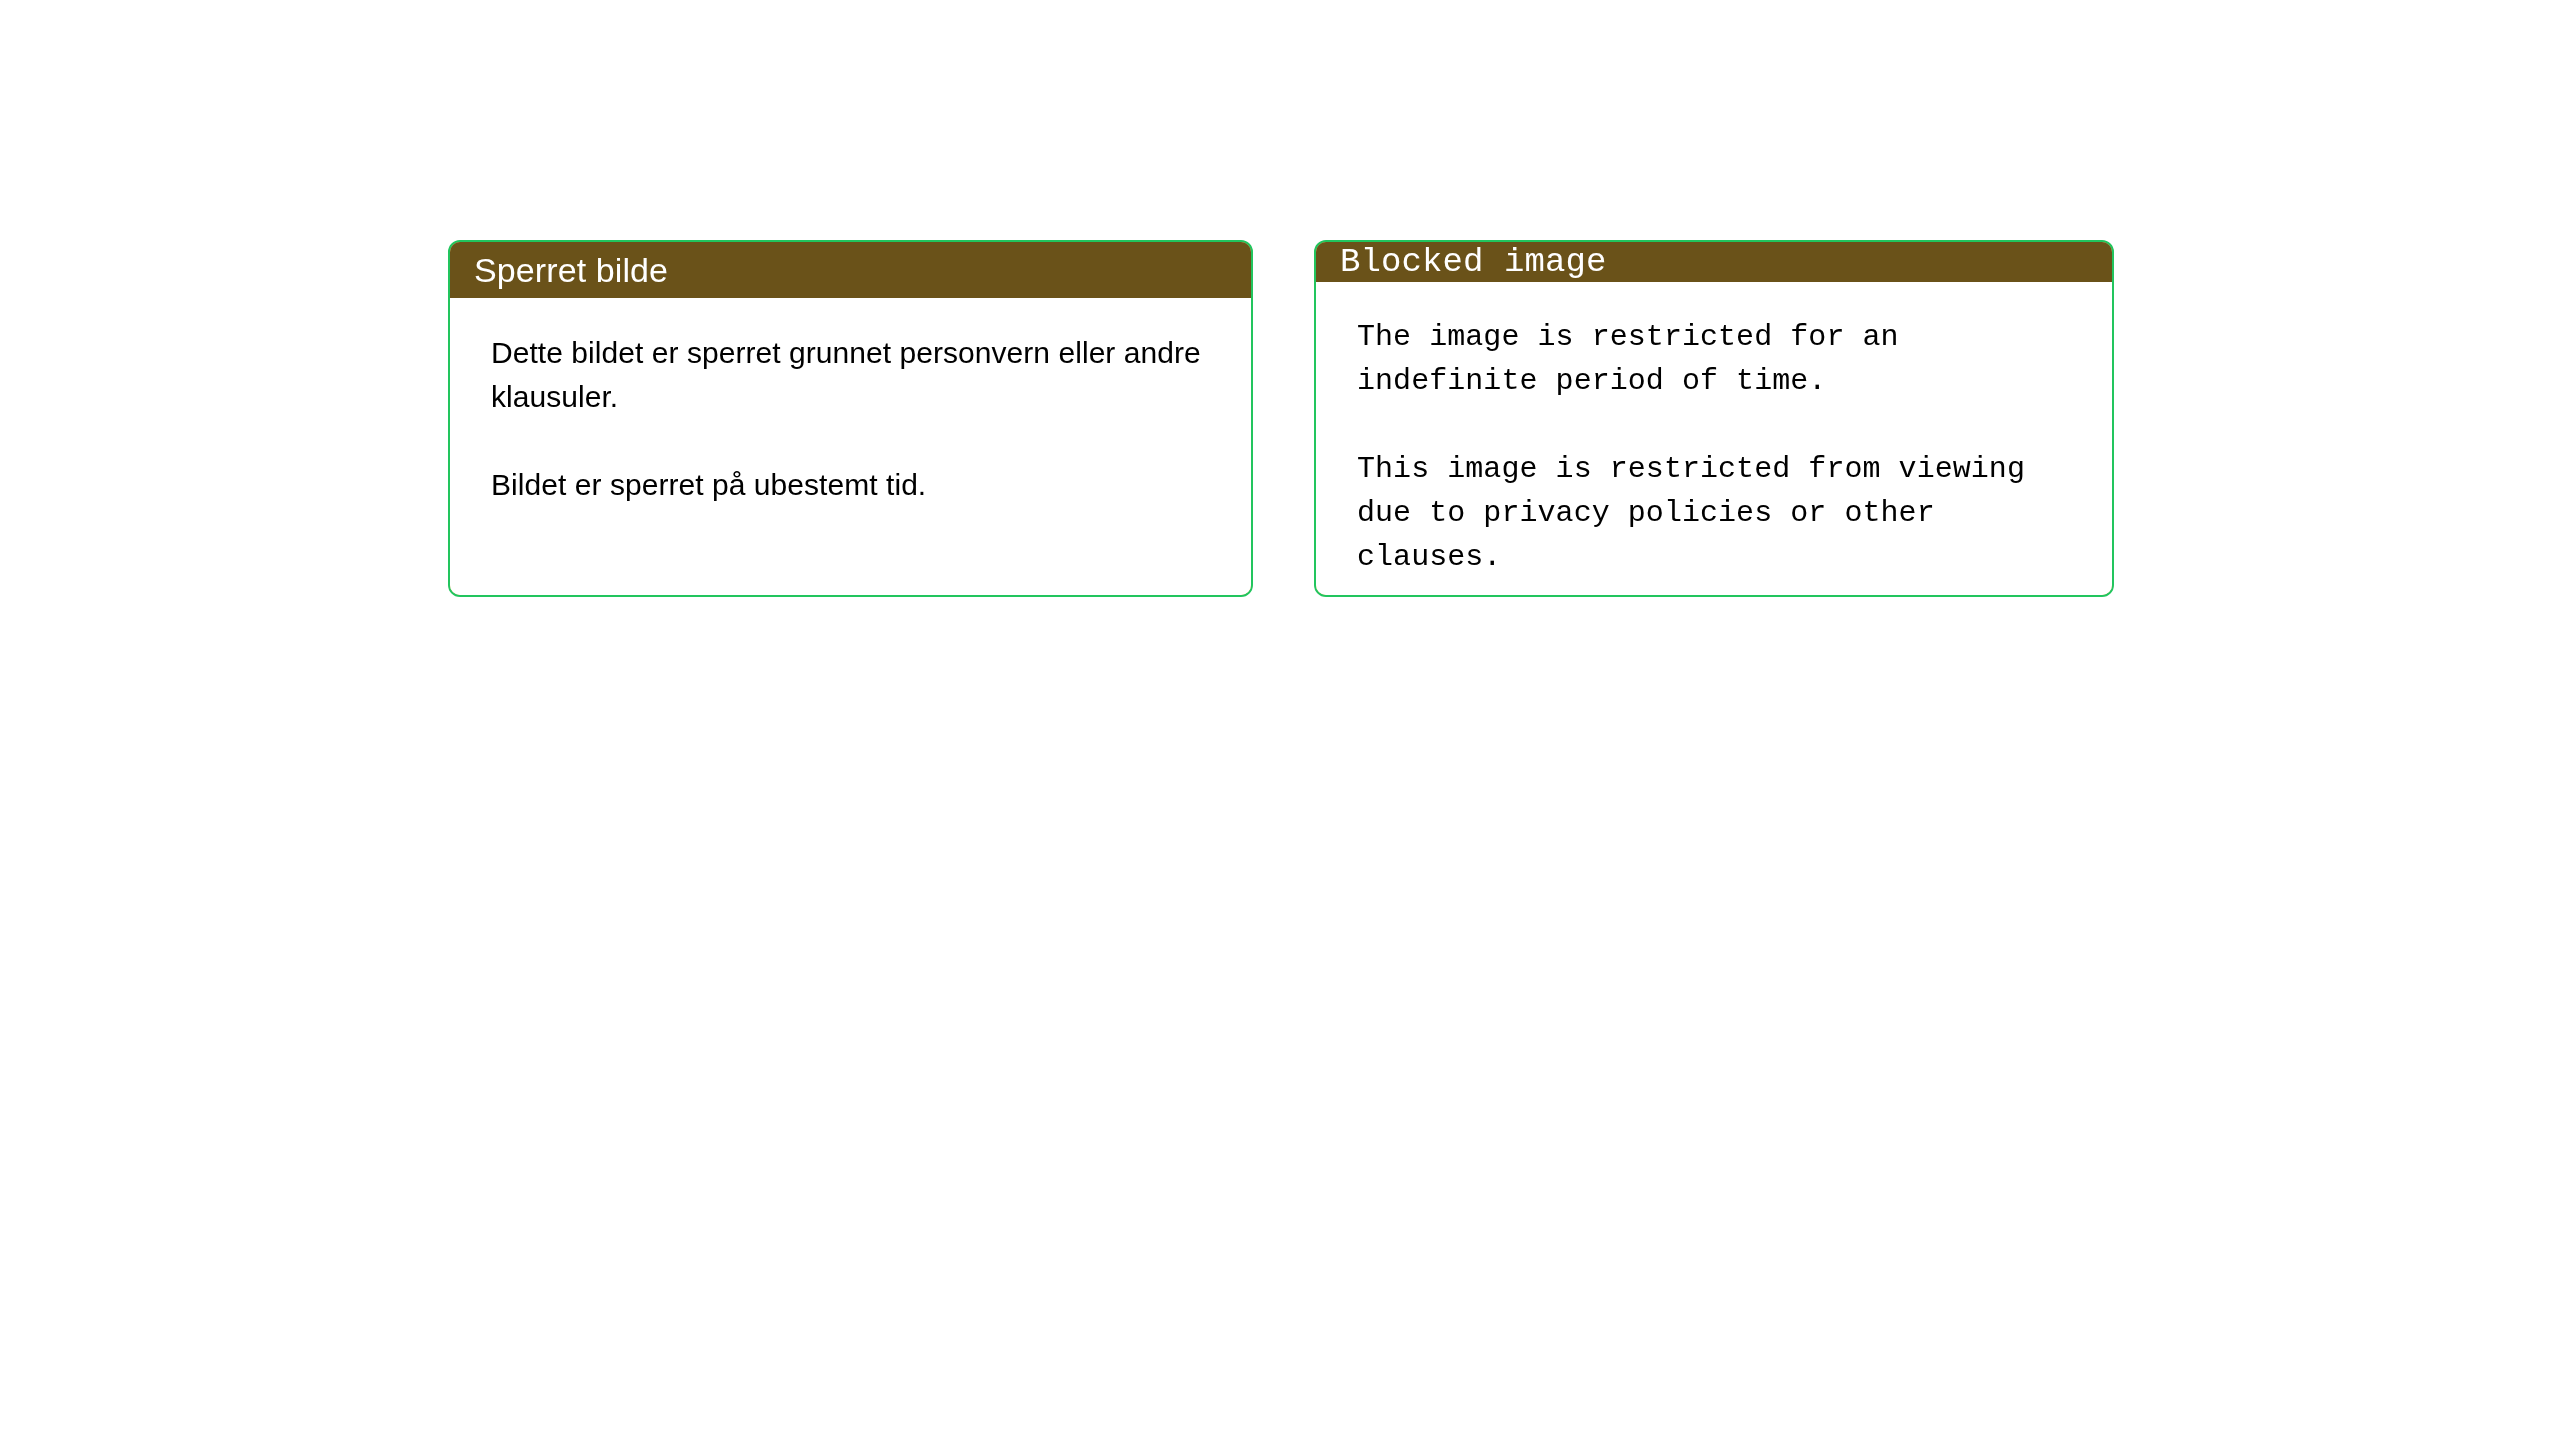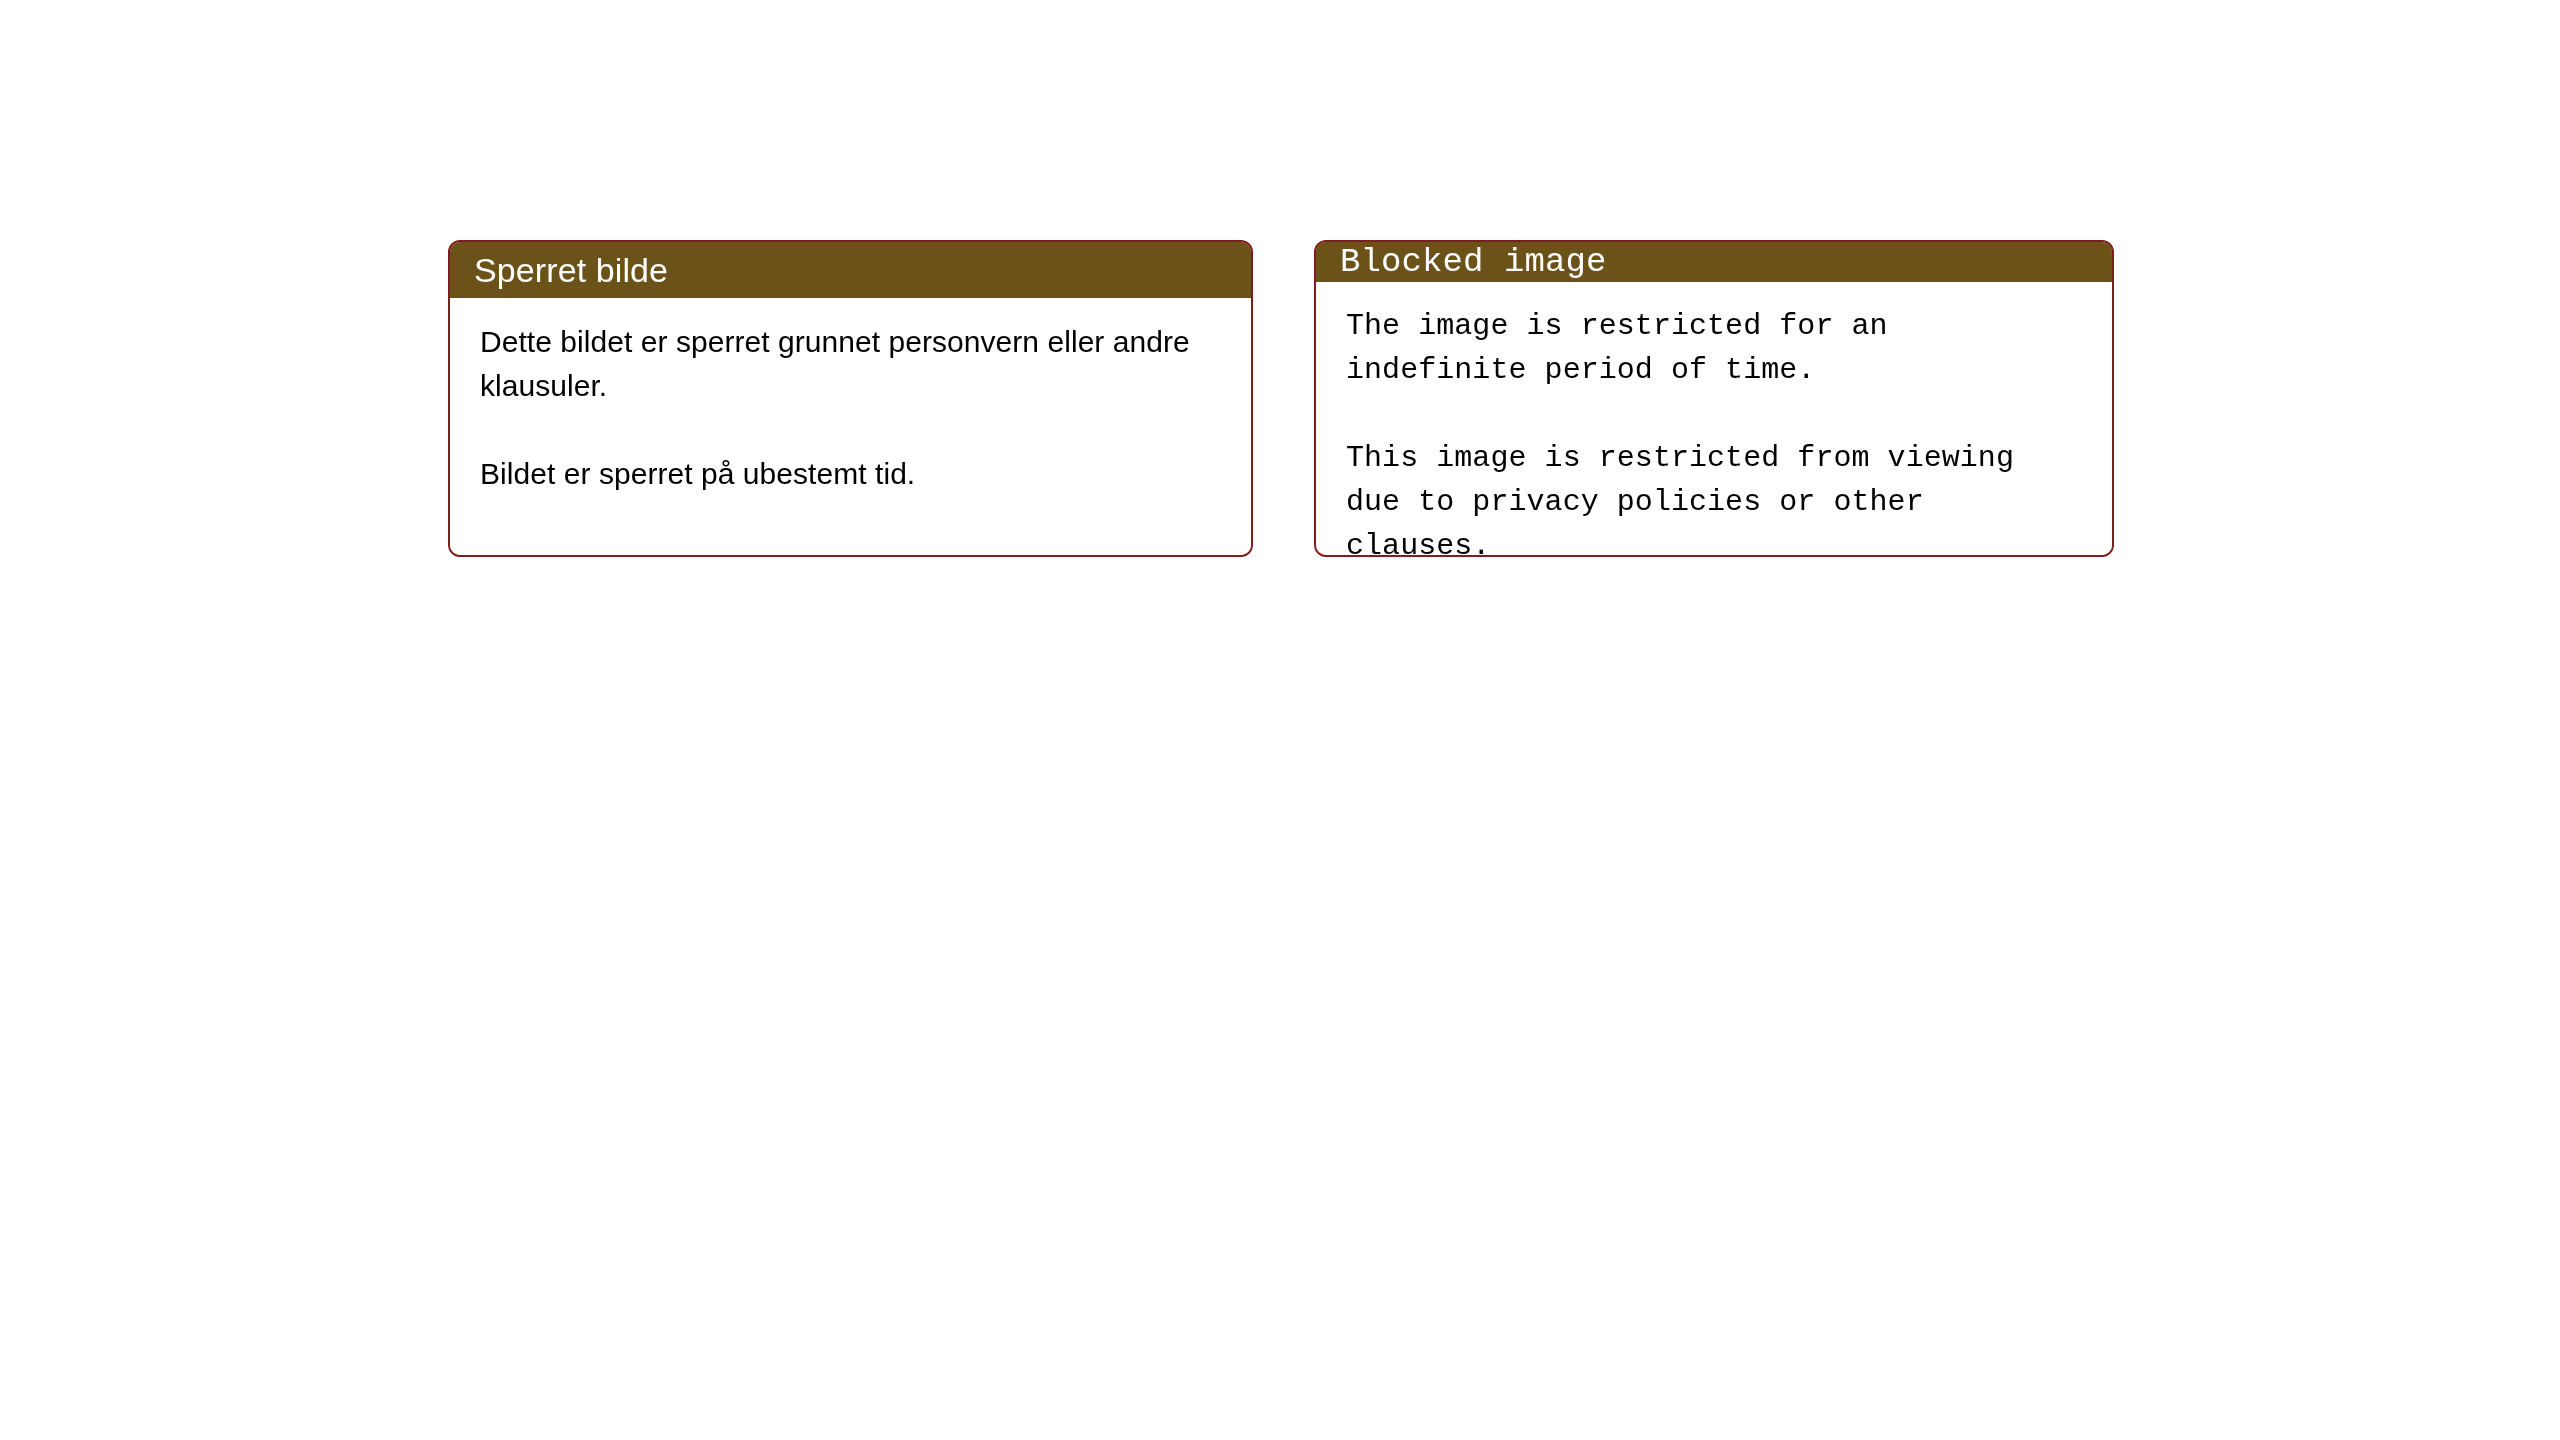--- a/index.html
+++ b/index.html
@@ -20,27 +20,27 @@
     left: 448px;
     top: 240px;
     display: flex;
     flex-direction: row;
     align-items: flex-start;
     gap: 61px;
   }
 
   .notice-card {
     background: #fdba74;
-    border: 2px solid #7f1d1d;
+    border: 2px solid #22c55e;
     border-radius: 12px;
     box-sizing: border-box;
     overflow: hidden;
     display: flex;
     flex-direction: column;
-    height: 317px;
+    height: 357px;
   }
 
   .notice-card.card-no {
     width: 805px;
   }
 
   .notice-card.card-en {
     width: 800px;
     font-family: Liberation Mono, monospace;
   }
@@ -68,21 +68,21 @@
     background: #ffffff;
     padding: 18px 26px 20px 26px;
     box-sizing: border-box;
   }
 
   .card-paragraph {
     color: #000000;
     font-size: 30px;
     line-height: 44px;
     font-weight: 400;
-    margin: 4px;
+    margin: 15px;
     letter-spacing: 0.05px;
   }
 
   .card-paragraph + .card-paragraph {
     margin-top: 44px;
   }
 </style>
 </head>
 <body>
 

